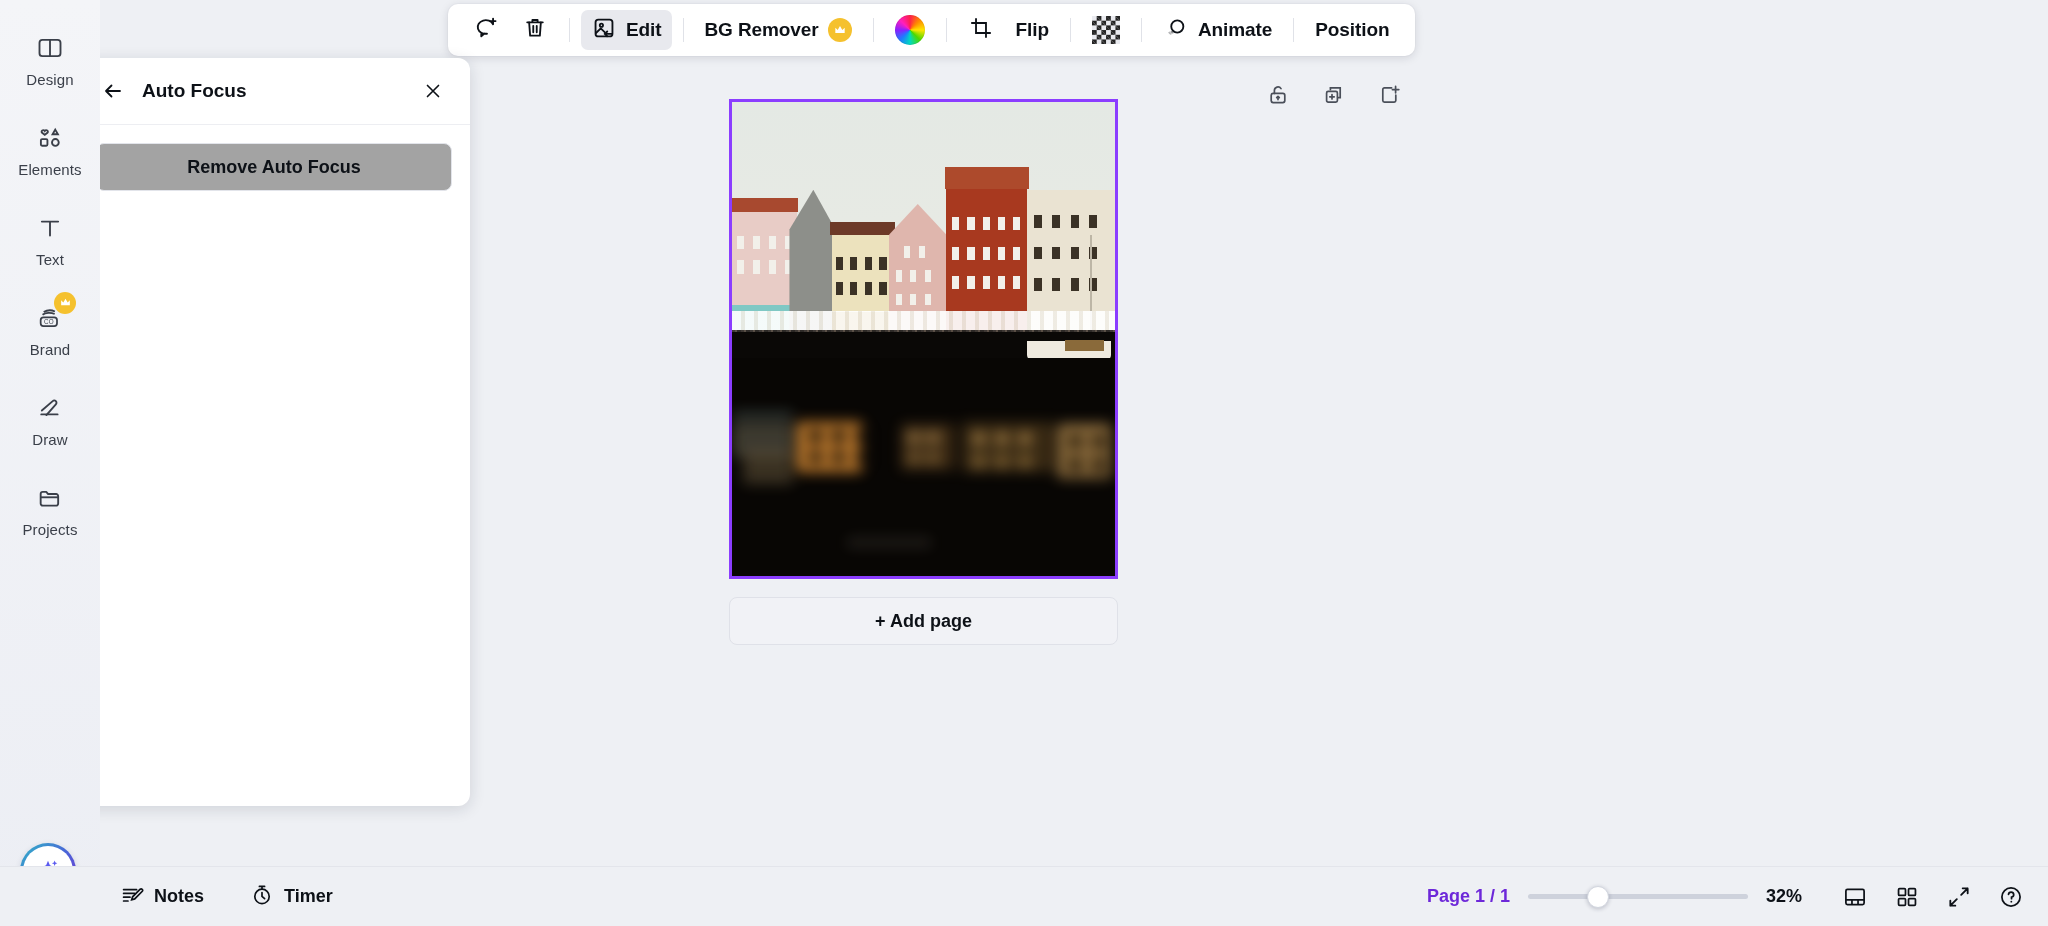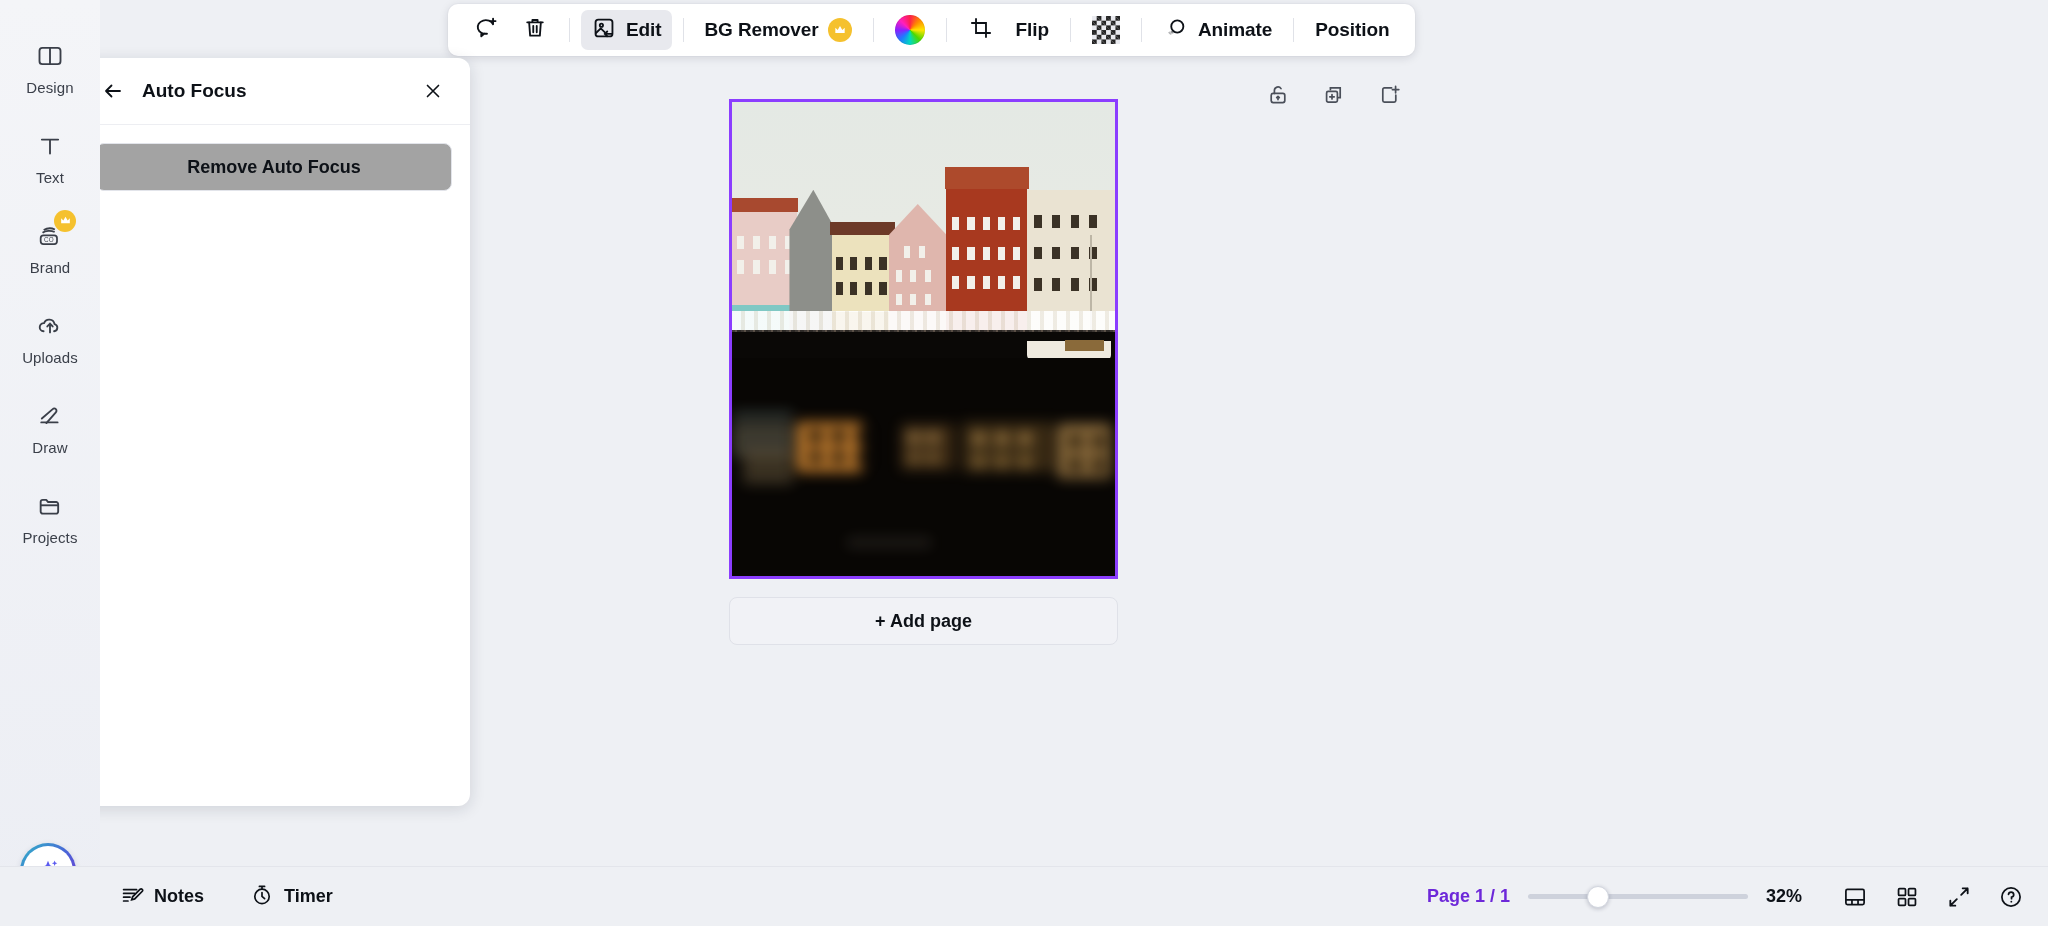--- a/index.html
+++ b/index.html
@@ -10,21 +10,21 @@
     background: #eef0f4;
     -webkit-font-smoothing: antialiased;
   }
   #app { position: relative; width: 2048px; height: 926px; }
 
   
   #rail {
     position: absolute; left: 0; top: 0; width: 100px; height: 926px;
     background: linear-gradient(180deg,#f4f5f8 0%,#eceef4 100%);
     display: flex; flex-direction: column; align-items: center;
-    padding-top: 22px;
+    padding-top: 14px;
     z-index: 40;
   }
   .rail-item {
     width: 100px; height: 90px;
     display: flex; flex-direction: column; align-items: center; justify-content: center;
     gap: 6px; cursor: pointer; position: relative;
   }
   .rail-icon { width: 34px; height: 34px; display:flex; align-items:center; justify-content:center; position: relative; }
   .rail-label { font-size: 15px; color: #3a3f49; font-weight: 400; letter-spacing: .1px; }
   .rail-item.dim .rail-label { color: #c4c8d2; }
@@ -199,20 +199,31 @@
     <div class="rail-item">
       <span class="rail-icon">
         <svg width="28" height="28" viewBox="0 0 24 24" fill="none" stroke="#3a3f49" stroke-width="1.6">
           <rect x="3" y="5" width="18" height="14" rx="2.5"></rect>
             <path d="M12 5v14"></path>
         </svg>
       </span>
       <span class="rail-label">Design</span>
     </div>
 
+    <div class="rail-item">
+      <span class="rail-icon">
+        <svg width="28" height="28" viewBox="0 0 24 24" fill="none" stroke="#3a3f49" stroke-width="1.6">
+          <path d="M5.2 7.6c-.9-.9-.3-2.3 1-2.3.7 0 1.1.4 1.3.7.2-.3.6-.7 1.3-.7 1.3 0 1.9 1.4 1 2.3L7.5 9.3 5.2 7.6z"></path>
+          <path d="M16.5 4.8l2.3 4h-4.6l2.3-4z"></path>
+          <rect x="4.2" y="13" width="5.6" height="5.6" rx="1"></rect>
+          <circle cx="16.6" cy="15.8" r="2.9"></circle>
+        </svg>
+      </span>
+      <span class="rail-label">Elements</span>
+    </div>
 
     <div class="rail-item">
       <span class="rail-icon">
         <svg width="28" height="28" viewBox="0 0 24 24" fill="none" stroke="#3a3f49" stroke-width="1.6" stroke-linecap="round">
           <path d="M5 6.5h14M12 6.5v12"></path>
         </svg>
       </span>
       <span class="rail-label">Text</span>
     </div>
 
@@ -226,29 +237,20 @@
         </svg>
         <span class="crown-badge">
           <svg width="13" height="13" viewBox="0 0 24 24" fill="#fff">
               <path d="M4 8l4 4 4-7 4 7 4-4v9H4z"></path>
             </svg>
         </span>
       </span>
       <span class="rail-label">Brand</span>
     </div>
 
-    <div class="rail-item">
-      <span class="rail-icon">
-        <svg width="28" height="28" viewBox="0 0 24 24" fill="none" stroke="#3a3f49" stroke-width="1.6" stroke-linecap="round" stroke-linejoin="round">
-          <path d="M6.5 16.5a3.5 3.5 0 0 1 .4-7 4.7 4.7 0 0 1 9 .9 3.1 3.1 0 0 1-.4 6.1"></path>
-          <path d="M12 17.5V10m0 0l-2.3 2.4M12 10l2.3 2.4"></path>
-        </svg>
-      </span>
-      <span class="rail-label">Uploads</span>
-    </div>
 
     <div class="rail-item">
       <span class="rail-icon">
         <svg width="28" height="28" viewBox="0 0 24 24" fill="none" stroke="#3a3f49" stroke-width="1.6" stroke-linecap="round" stroke-linejoin="round">
           <path d="M5 14.2l9.3-8.1a1.9 1.9 0 0 1 2.7 2.7l-8.1 9.3"></path>
           <path d="M4.5 17.5h14"></path>
         </svg>
       </span>
       <span class="rail-label">Draw</span>
     </div>

